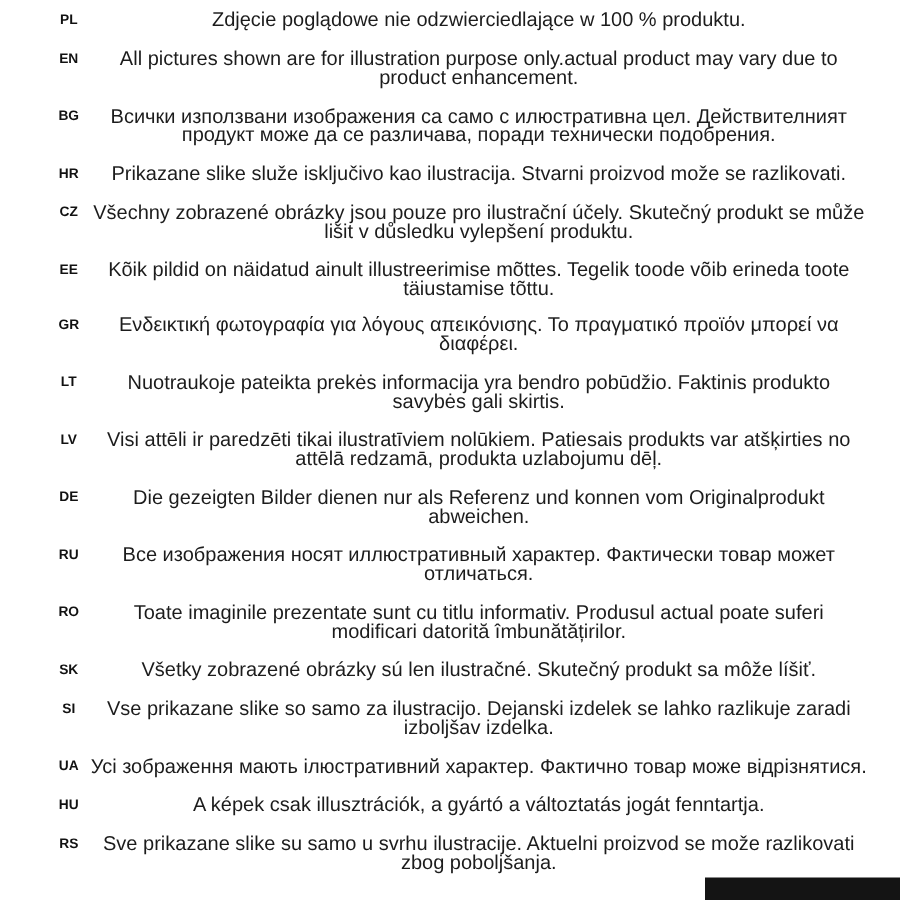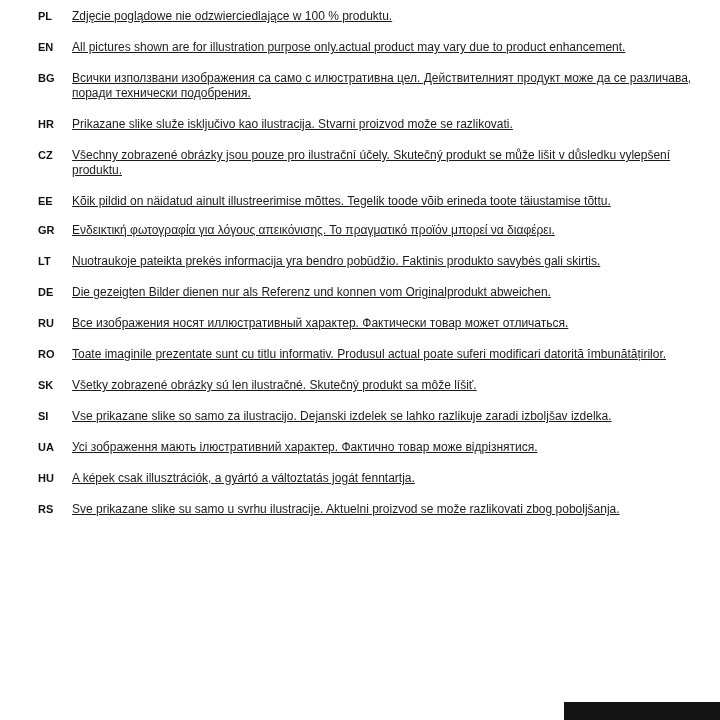--- a/index.html
+++ b/index.html
@@ -10,43 +10,43 @@
   }
   .page {
     position: relative;
     width: 720px;
     height: 720px;
     background: #ffffff;
     overflow: hidden;
     box-sizing: border-box;
     padding: 9px 26px 12px 38px;
     color: #1c1c1c;
+    text-align: center;
   }
   .row {
     display: flex;
     align-items: flex-start;
     margin-bottom: 16px;
   }
   .row.gap-after {
     margin-bottom: 14px;
   }
   .code {
     flex: 0 0 34px;
     font-weight: bold;
     font-size: 11px;
     line-height: 15px;
     color: #111111;
   }
   .text {
     flex: 1 1 auto;
     max-width: 622px;
-    font-size: 12px;
+    font-size: 16px;
     line-height: 15px;
     color: #1c1c1c;
-    text-decoration: underline;
   }
   .bottom-bar {
     position: absolute;
     right: 0;
     bottom: 0;
     width: 156px;
     height: 18px;
     background: #141414;
   }
 </style>
@@ -88,20 +88,24 @@
   <div class="row">
     <span class="code">GR</span>
     <span class="text">Ενδεικτική φωτογραφία για λόγους απεικόνισης. Το πραγματικό προϊόν μπορεί να διαφέρει.</span>
   </div>
 
   <div class="row">
     <span class="code">LT</span>
     <span class="text">Nuotraukoje pateikta prekės informacija yra bendro pobūdžio. Faktinis produkto savybės gali skirtis.</span>
   </div>
 
+  <div class="row">
+    <span class="code">LV</span>
+    <span class="text">Visi attēli ir paredzēti tikai ilustratīviem nolūkiem. Patiesais produkts var atšķirties no attēlā redzamā, produkta uzlabojumu dēļ.</span>
+  </div>
 
 
   <div class="row">
     <span class="code">DE</span>
     <span class="text">Die gezeigten Bilder dienen nur als Referenz und konnen vom Originalprodukt abweichen.</span>
   </div>
 
   <div class="row">
     <span class="code">RU</span>
     <span class="text">Все изображения носят иллюстративный характер. Фактически товар может отличаться.</span>

